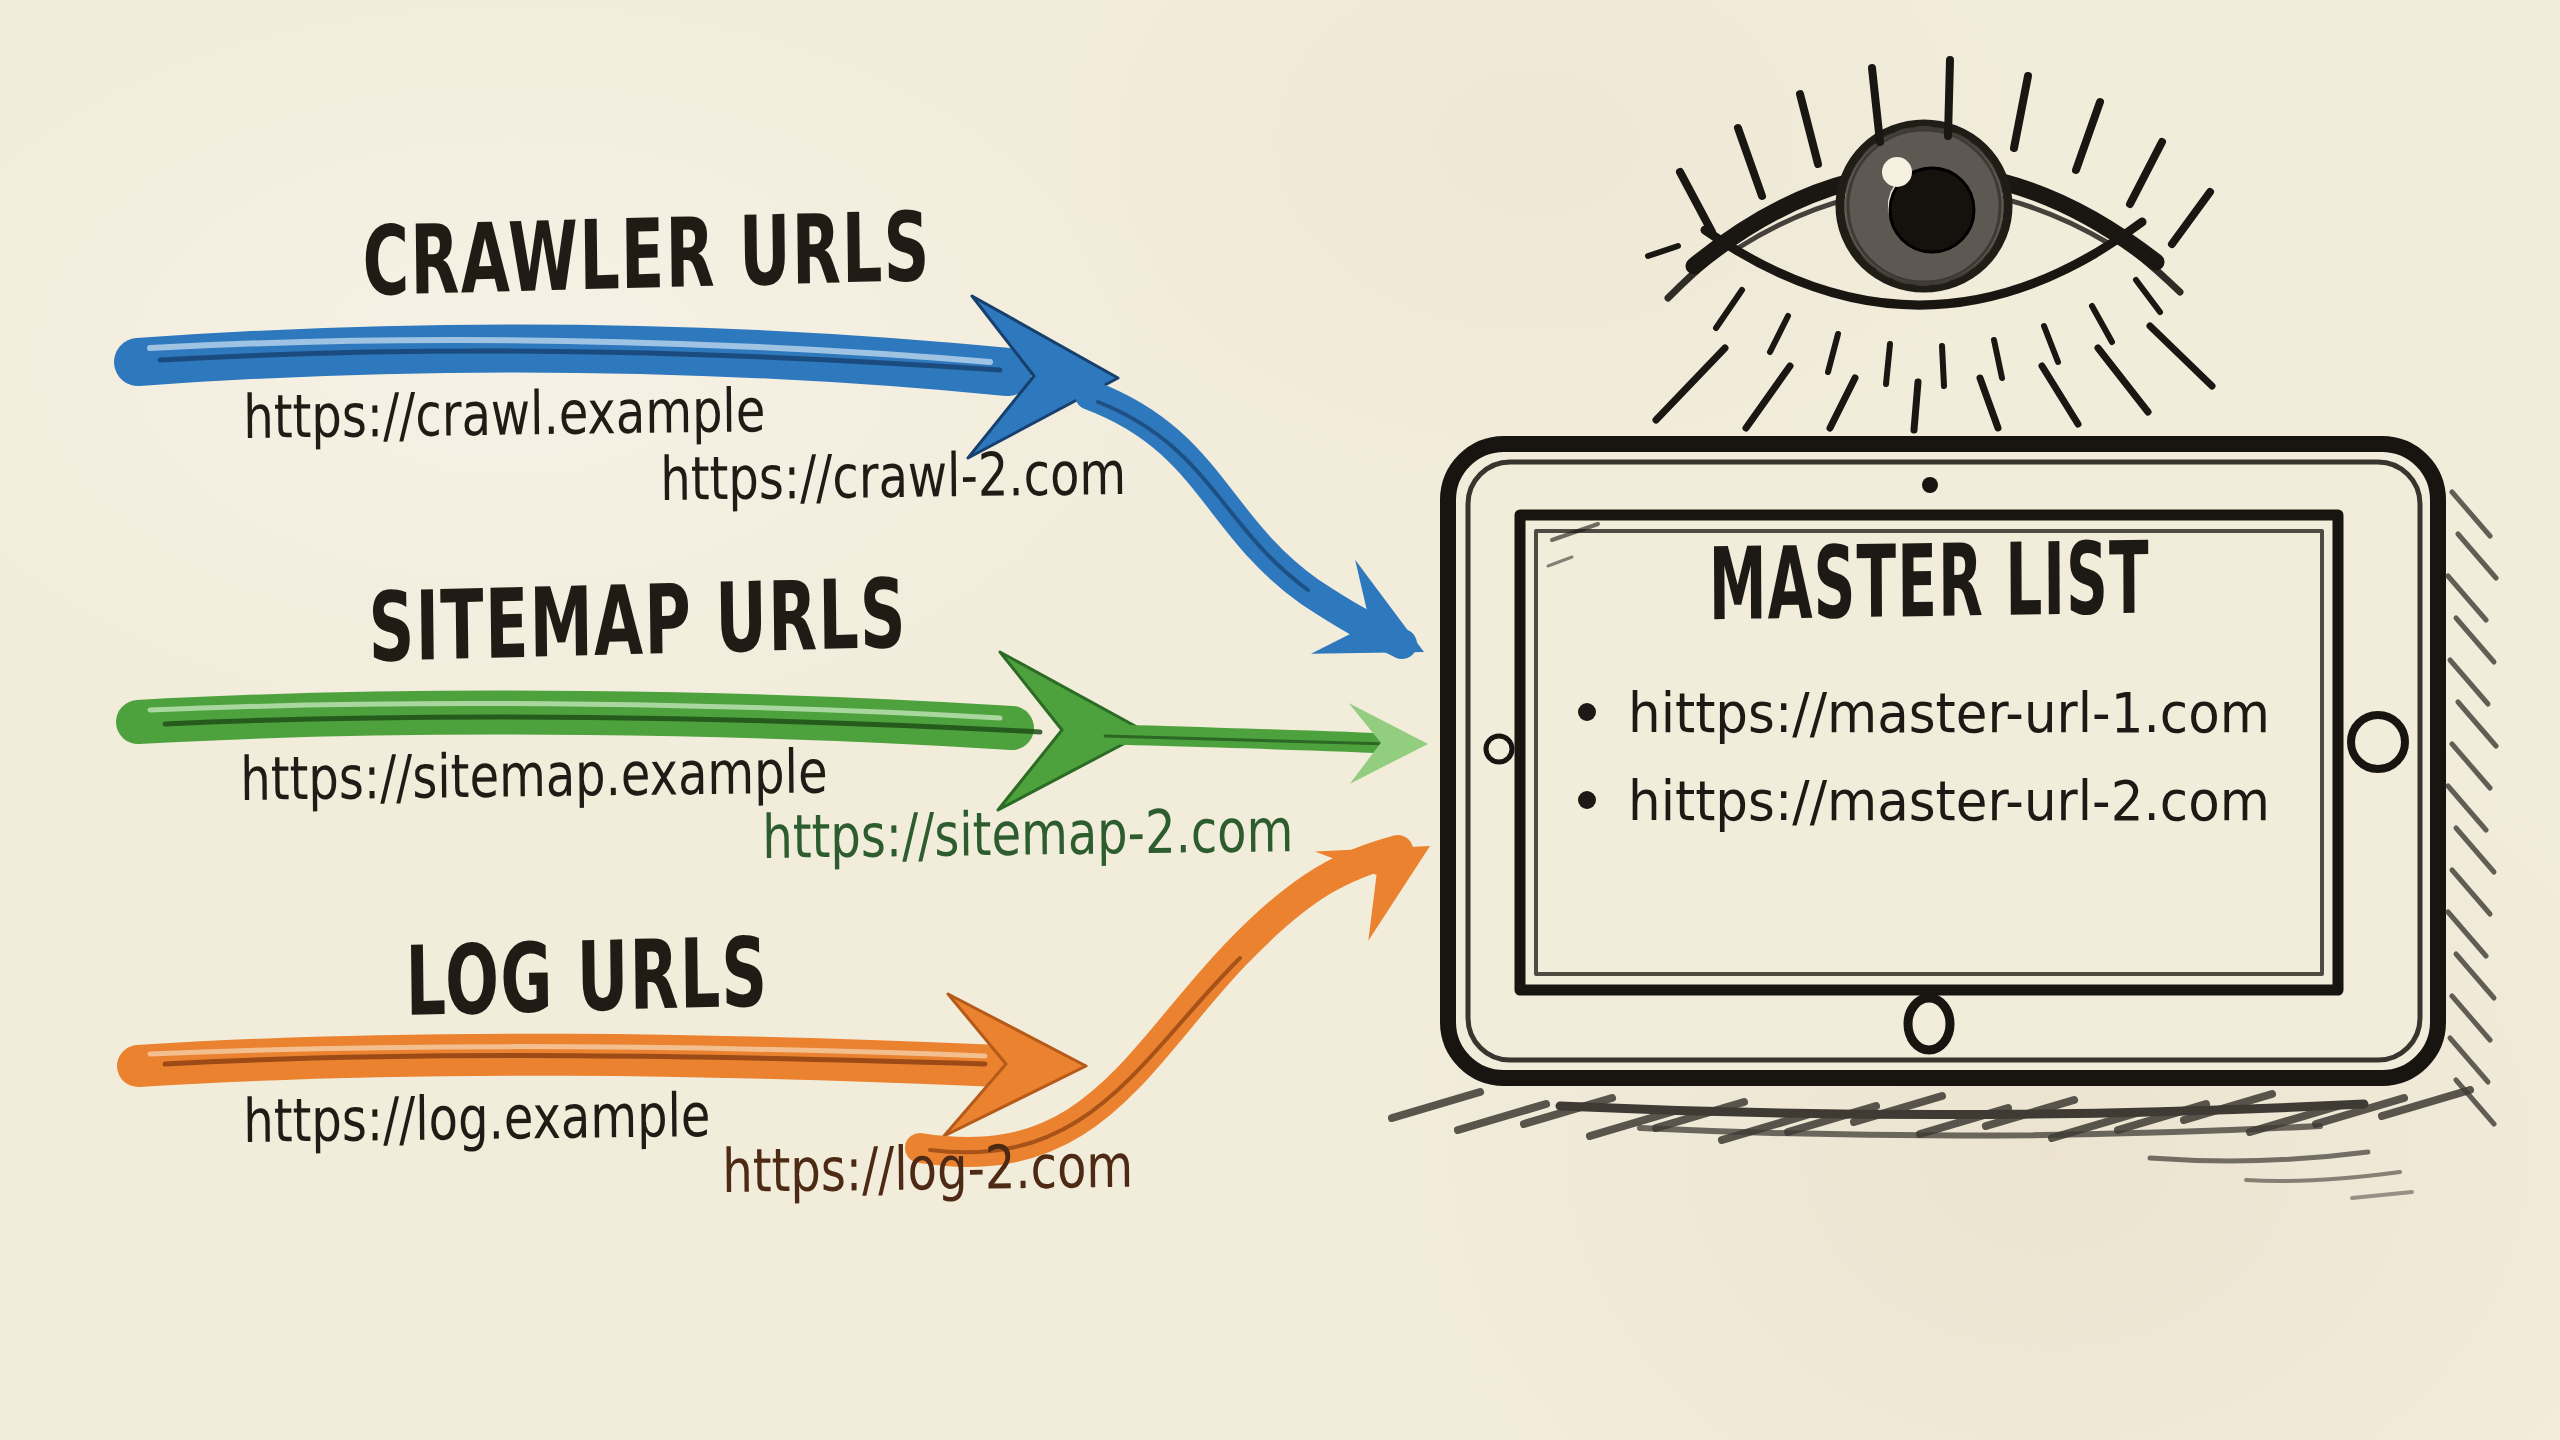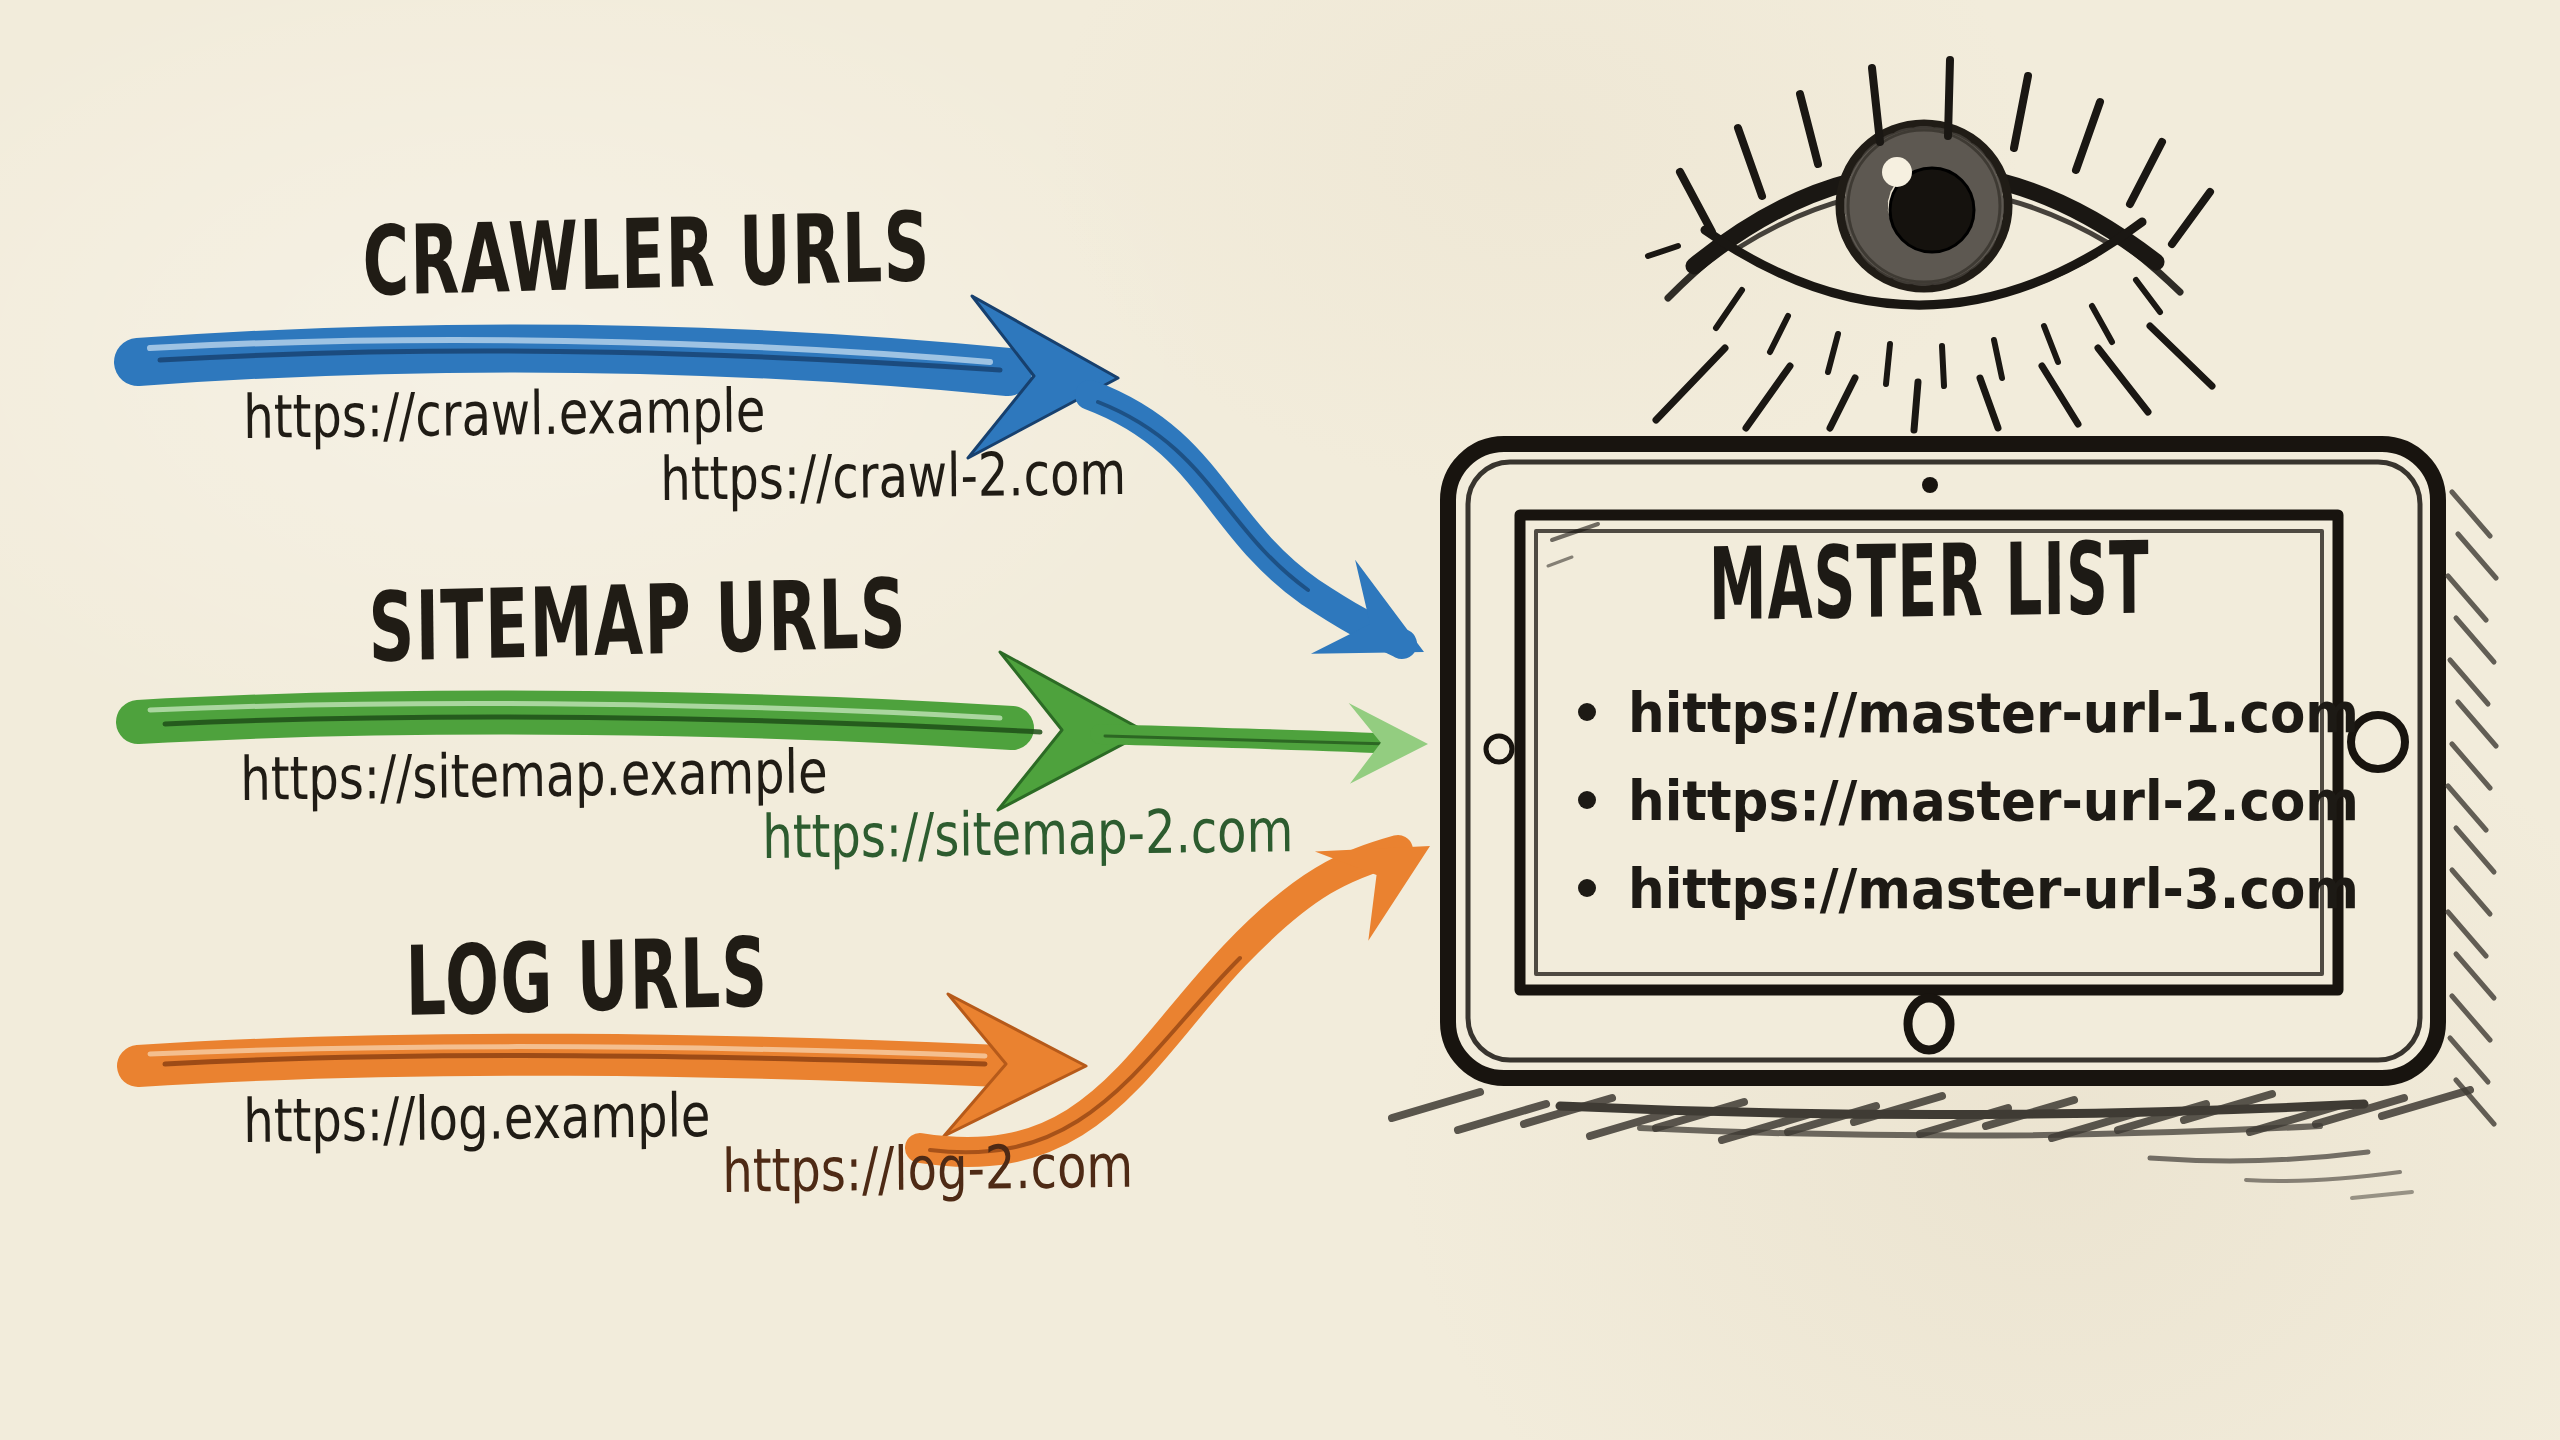--- a/index.html
+++ b/index.html
@@ -26,21 +26,21 @@
     transform:scaleX(.80) rotate(-0.6deg);
   }
   .url-green{color:#2d5c2f;}
   .url-brown{color:#4e2a15;}
   .master{position:absolute;left:1520px;top:532px;width:818px;}
   .master-title{
     font-size:100px;font-weight:bold;color:#1d1a15;text-align:center;
     transform:scaleX(.58) rotate(-0.5deg);transform-origin:center top;
     letter-spacing:2px;line-height:1;
   }
-  .master-items{margin-top:36px;font-weight:bold;}
+  .master-items{margin-top:36px;}
   .master-row{display:flex;align-items:center;height:88px;padding-left:58px;}
   .bullet{
     width:18px;height:18px;border-radius:50%;background:#1d1a15;
     margin-right:32px;flex:0 0 auto;
   }
   .master-url{
     font-size:56px;color:#1d1a15;transform:scaleX(.92);transform-origin:left center;
     letter-spacing:0;white-space:nowrap;
   }
 </style>
@@ -210,20 +210,16 @@
     <div class="master-title">MASTER LIST</div>
     <div class="master-items">
       <div class="master-row">
         <span class="bullet"></span>
         <span class="master-url">hittps://master-url-1.com</span>
       </div>
       <div class="master-row">
         <span class="bullet"></span>
         <span class="master-url">hittps://master-url-2.com</span>
       </div>
-      <div class="master-row">
-        <span class="bullet"></span>
-        <span class="master-url">hittps://master-url-3.com</span>
-      </div>
     </div>
   </div>
 
 </div>
 
 </body></html>

